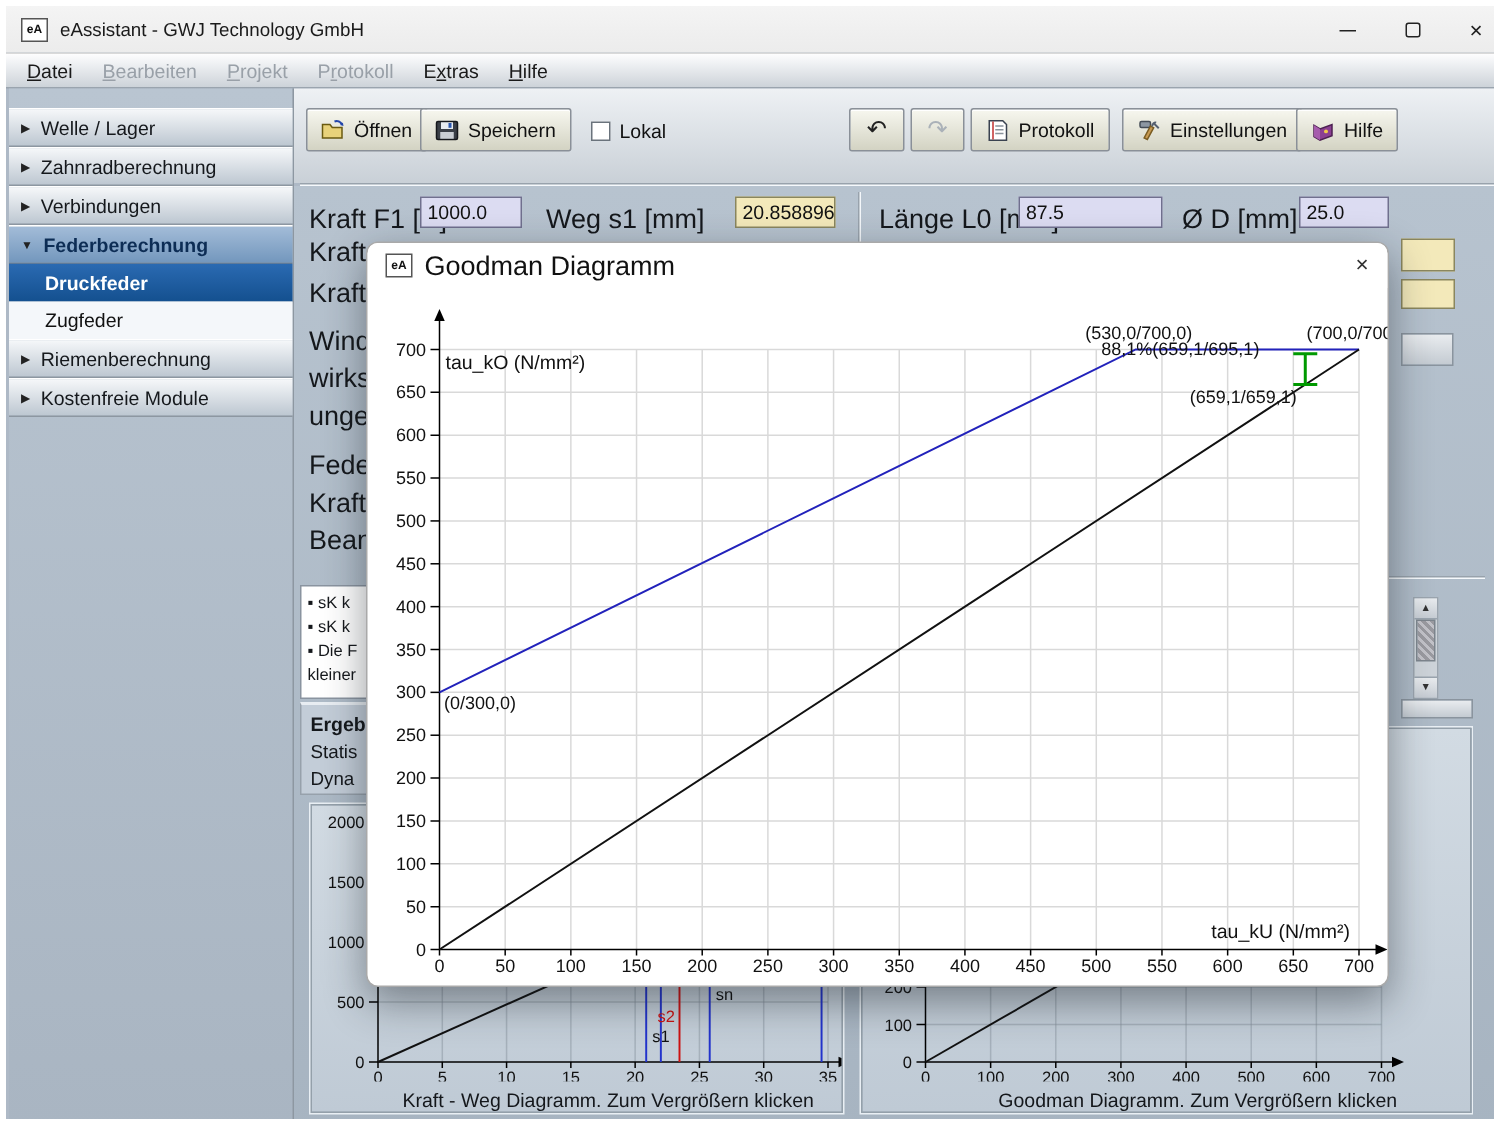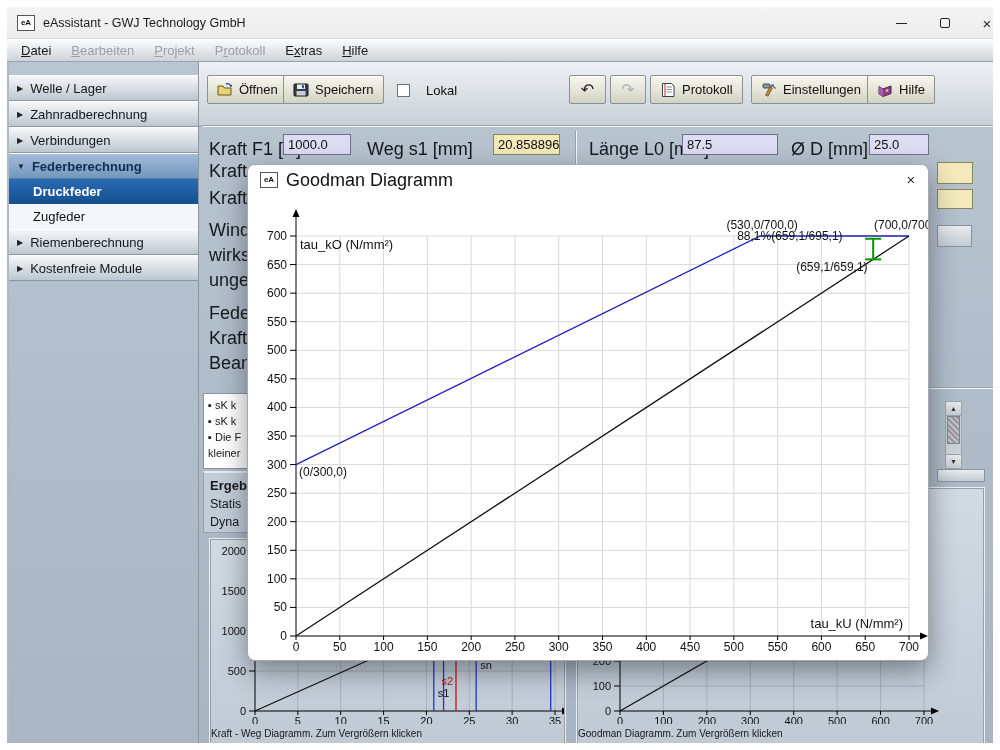--- a/index.html
+++ b/index.html
@@ -1,17 +1,17 @@
 <!DOCTYPE html>
 <html><head>
 <meta charset="utf-8">
 <style>
   html,body{margin:0;padding:0;background:#7d8893;}
   *{box-sizing:border-box;font-family:"Liberation Sans","DejaVu Sans",sans-serif;}
-  #window{position:relative;width:1000px;height:750px;background:#aeb9c6;border:7px solid #ffffff;overflow:hidden;padding-left:48px;}
+  #window{position:relative;width:1000px;height:750px;background:#aeb9c6;border:4px solid #ffffff;overflow:hidden;padding-left:48px;}
   .abs{position:absolute;}
 
   
   .titlebar{left:0;top:0;width:1000px;height:32px;background:linear-gradient(#f4f4f4,#ececec);border-bottom:1px solid #d9d9d9;}
   .app-icon{left:10px;top:8px;width:18px;height:16px;background:#fff;border:1px solid #555;font-size:8px;line-height:14px;text-align:center;color:#111;font-weight:bold;}
   .title-text{left:36px;top:0;height:32px;line-height:32px;font-size:12.5px;color:#1a1a1a;}
   .winbtn{top:0;width:44px;height:32px;display:flex;align-items:center;justify-content:center;}
   .glyph-min{width:11px;height:0;border-top:1.4px solid #222;}
   .glyph-max{width:10px;height:10px;border:1.4px solid #222;border-radius:2px;}
   .glyph-close{font-size:15px;color:#222;line-height:1;}
@@ -23,21 +23,21 @@
   .menu-item u{text-decoration:underline;}
 
   
   .content-top{left:192px;top:55px;width:804px;height:63px;background:linear-gradient(#eef1f4,#c9d0d7);}
   .hsep{height:2px;background:#98a2ac;border-bottom:1px solid #f6f9fc;}
   .tbtn{top:13px;height:29px;background:linear-gradient(#f7f7ef,#d3d3c3);border:1px solid #8a9098;border-radius:2px;box-shadow:inset 0 1px 0 #ffffff;display:flex;align-items:center;gap:6px;padding:0 9px;font-size:13px;color:#111;}
   .ticon{width:16px;height:16px;flex:0 0 auto;}
   .undo-glyph{font-size:16px;line-height:1;color:#222;}
   .redo-glyph{font-size:16px;line-height:1;color:#aab1b8;}
   .chk{width:13px;height:13px;background:#fff;border:1px solid #6a737c;}
-  .chklabel{font-size:13px;color:#111;margin-left:16px;text-align:center;}
+  .chklabel{font-size:13px;color:#111;margin-left:6px;text-align:center;}
 
   
   .sidebar{left:2px;top:55px;width:190px;height:693px;background:linear-gradient(#b9c5d1,#a9b5c2);border-right:1px solid #8d97a1;}
   .sb-header{position:relative;height:26px;background:linear-gradient(#f5f7f9,#bdc7d1);border-top:1px solid #ffffff;border-bottom:1px solid #8d97a1;display:flex;align-items:center;font-size:13px;color:#15181c;padding-left:8px;gap:7px;}
   .sb-header .arr{font-size:8px;color:#222;}
   .sb-header.expanded{background:linear-gradient(#a3bcd8,#7397bd);font-weight:bold;color:#0d2d55;border-bottom:1px solid #5d7a9a;}
   .sb-sub{height:25px;display:flex;align-items:center;font-size:13px;color:#111;padding-left:24px;background:#f4f7fa;}
   .sb-sub.selected{background:linear-gradient(#2a6ab2,#14508f);color:#fff;font-weight:bold;}
 
   
@@ -53,21 +53,21 @@
 
   .sliver-field{background:#f3e9ba;border:1px solid #8a865e;}
   .sliver-btn{background:linear-gradient(#e9ecef,#c4cbd2);border:1px solid #8a949e;}
 
   .scrollbar{width:17px;background:#cdd3d9;border:1px solid #9aa4ae;display:flex;flex-direction:column;}
   .sb-btn{height:14px;background:linear-gradient(#e8ebee,#c6ccd3);border-bottom:1px solid #9aa4ae;font-size:7px;color:#333;text-align:center;line-height:13px;}
   .sb-thumb{height:28px;background:repeating-linear-gradient(45deg,#9a9aa0 0 2px,#c2c2c8 2px 4px);border:1px solid #7d858d;margin:0 1px;}
   .sb-track{flex:1;}
 
   .chart-panel{background:linear-gradient(#d2dbe3,#bfcad5);border:1px solid #94a0aa;box-shadow:0 0 0 1px #e9eff4;}
-  .chart-caption{font-size:10px;color:#14171b;}
+  .chart-caption{text-align:center;font-size:13px;color:#14171b;margin-left:42px;}
 
   
   .dialog{left:240px;top:157px;width:682px;height:497px;background:#ffffff;border:1px solid #a9a9a9;border-radius:8px;box-shadow:0 10px 28px rgba(20,26,34,.45);z-index:10;overflow:hidden;}
   .dlg-title{position:relative;height:30px;background:#ffffff;}
   .dlg-icon{left:12px;top:7px;width:18px;height:16px;background:#fff;border:1px solid #555;font-size:8px;line-height:14px;text-align:center;color:#111;font-weight:bold;}
   .dlg-text{left:38px;top:0;height:30px;line-height:30px;font-size:18px;color:#111;}
   .dlg-close{left:650px;top:4px;width:26px;height:22px;text-align:center;line-height:22px;font-size:15px;color:#333;}
   svg text{font-family:"Liberation Sans","DejaVu Sans",sans-serif;}
 </style>
 </head>

